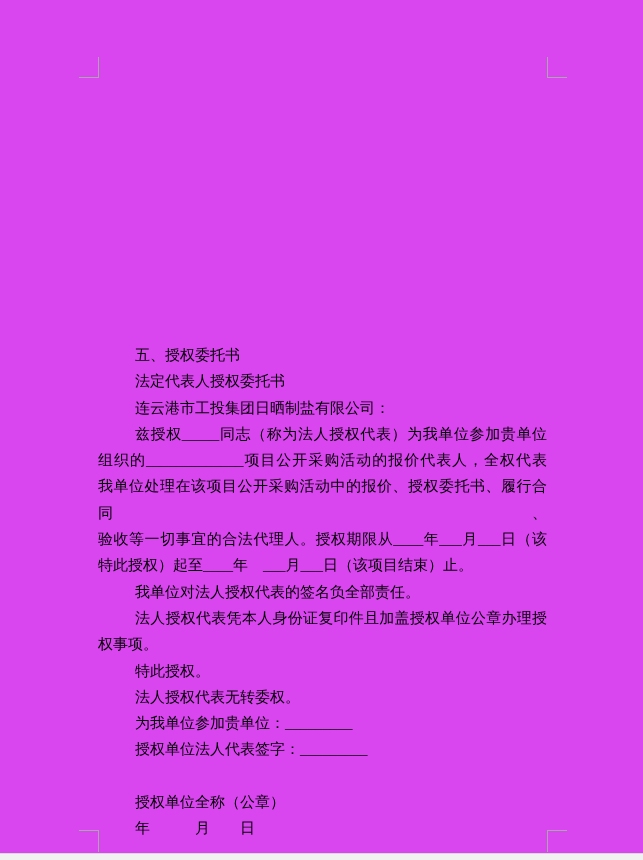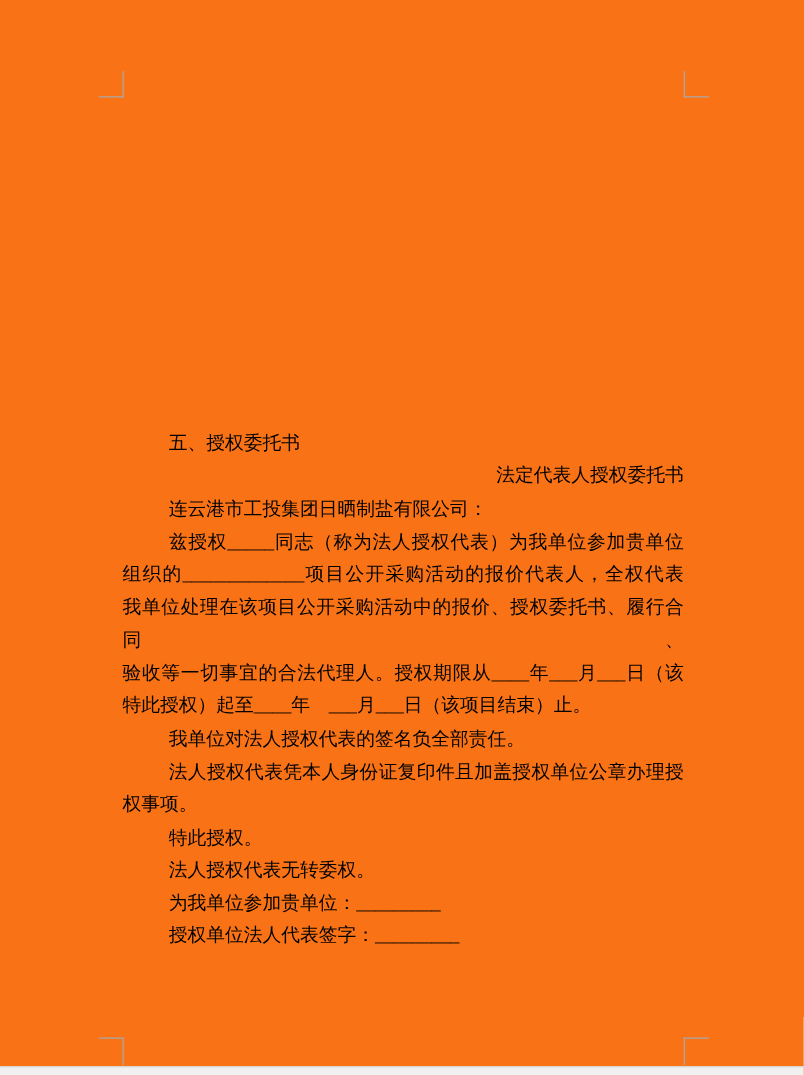--- a/index.html
+++ b/index.html
@@ -2,36 +2,36 @@
 <html><head>
 <meta charset="utf-8">
 <style>
   html,body{margin:0;padding:0;}
   body{
     width:643px;height:860px;overflow:hidden;
     background:#ffffff;
     font-family:"Liberation Serif","DejaVu Serif",serif;
   }
   .page{
-    position:relative;width:643px;height:860px;background:#f97316;color:#000000;
+    position:relative;width:643px;height:860px;background:#d946ef;color:#000000;
   }
   
   .crop{position:absolute;width:19px;height:20px;}
   .crop.tl{left:79px;top:57px;border-right:1px solid #a8a8a8;border-bottom:1px solid #a8a8a8;}
   .crop.tr{left:547px;top:57px;border-left:1px solid #a8a8a8;border-bottom:1px solid #a8a8a8;}
   .crop.bl{left:79px;top:830px;height:21px;border-right:1px solid #a8a8a8;border-top:1px solid #a8a8a8;}
   .crop.br{left:547px;top:830px;height:21px;border-left:1px solid #a8a8a8;border-top:1px solid #a8a8a8;}
   
   .text-layer{
     position:absolute;left:98px;top:342px;width:449px;
     font-size:15px;line-height:26.3px;color:#000;
   }
   .line{min-height:26.3px;}
   .indent{text-indent:37px;}
-  .center{text-align:right;}
+  .center{text-align:left;}
   .fill{text-align:justify;text-align-last:justify;}
   
   .bottom-strip{
     position:absolute;left:0;top:853px;width:643px;height:7px;
     background:#f1f1f1;border-top:1px solid #d8d8d8;
   }
 </style>
 </head>
 <body>
 
@@ -52,17 +52,19 @@
     <div class="line fill">验收等一切事宜的合法代理人。授权期限从____年___月___日（该</div>
     <div class="line">特此授权）起至____年　___月___日（该项目结束）止。</div>
     <div class="line indent">我单位对法人授权代表的签名负全部责任。</div>
     <div class="line indent fill">法人授权代表凭本人身份证复印件且加盖授权单位公章办理授</div>
     <div class="line">权事项。</div>
     <div class="line indent">特此授权。</div>
     <div class="line indent">法人授权代表无转委权。</div>
     <div class="line indent">为我单位参加贵单位：_________</div>
     <div class="line indent">授权单位法人代表签字：_________</div>
     <div class="line"></div>
+    <div class="line indent">授权单位全称（公章）</div>
+    <div class="line indent">年　　　月　　日</div>
   </div>
 
   <div class="bottom-strip"></div>
 
 </div>
 
 </body></html>

